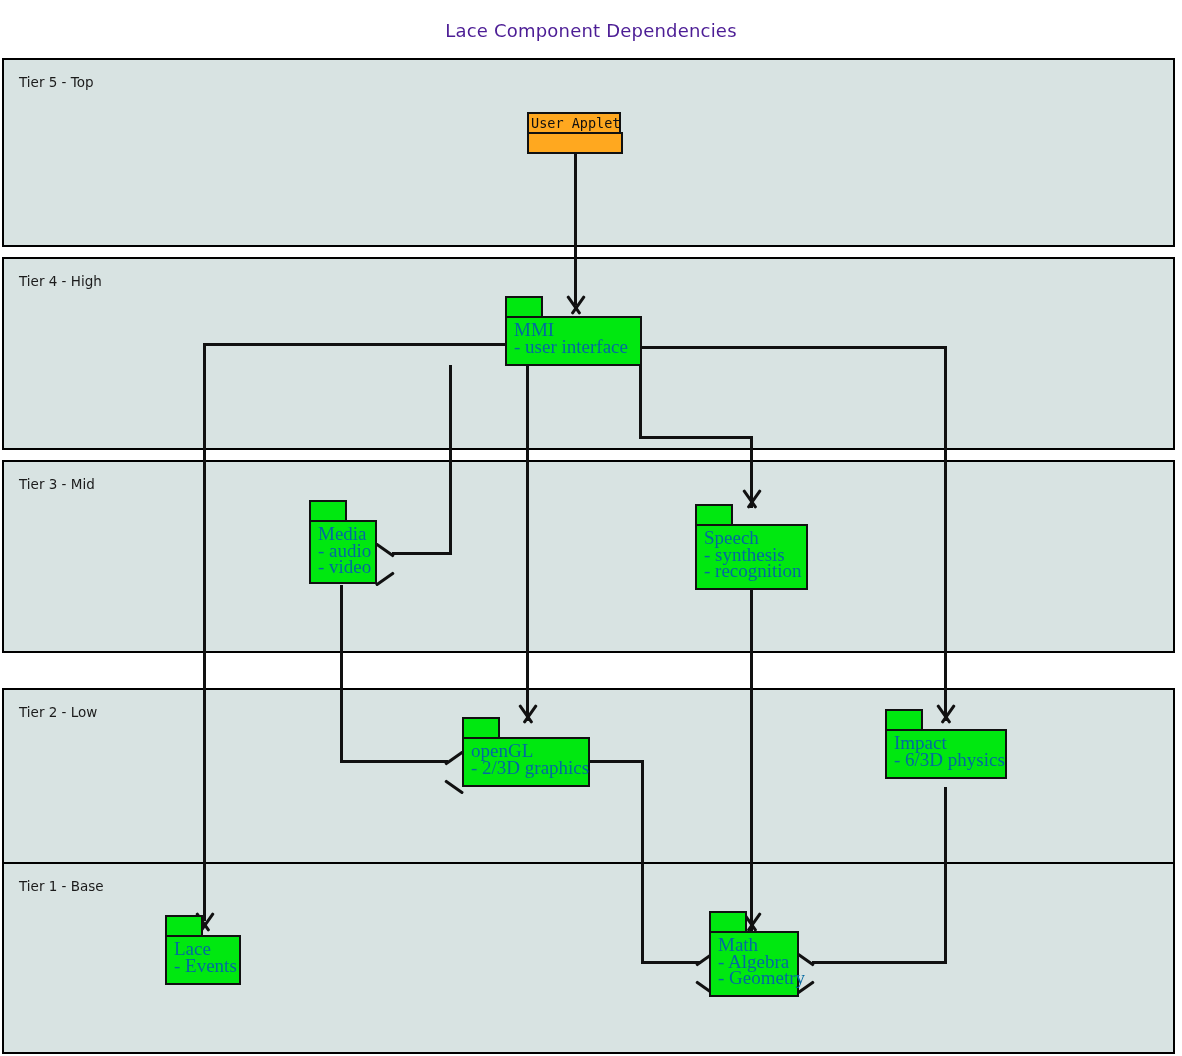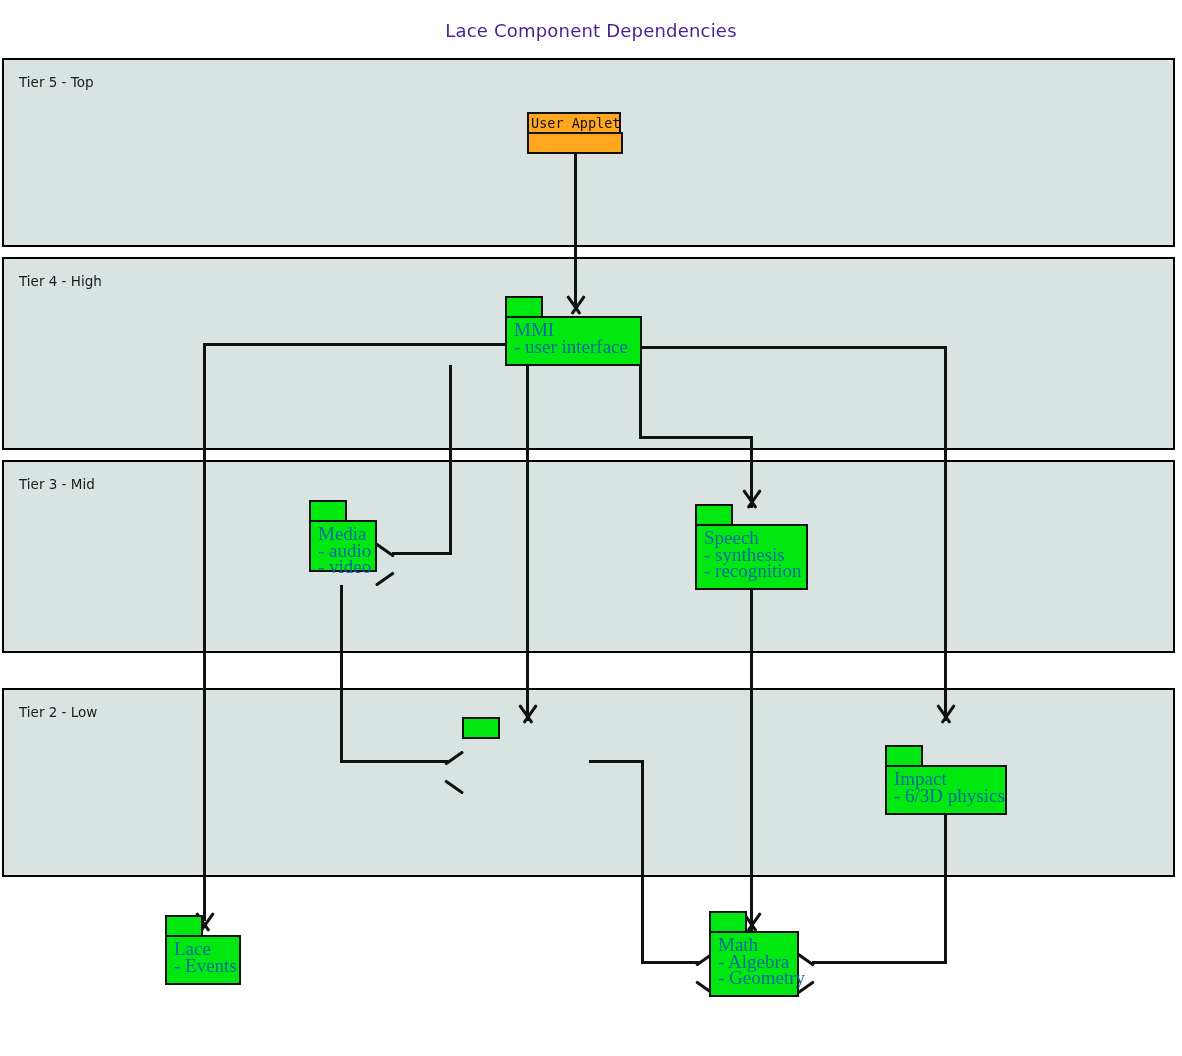--- a/index.html
+++ b/index.html
@@ -140,20 +140,23 @@
   </div>
   <div class="tier" style="top:257px;height:193px;text-align:center;">
     <span class="tier-label">Tier 4 - High</span>
   </div>
   <div class="tier" style="top:460px;height:193px;">
     <span class="tier-label">Tier 3 - Mid</span>
   </div>
   <div class="tier" style="top:688px;height:189px;">
     <span class="tier-label">Tier 2 - Low</span>
   </div>
+  <div class="tier" style="top:862px;height:192px;">
+    <span class="tier-label">Tier 1 - Base</span>
+  </div>
 
 
   <div class="conn v" style="left:574px;top:153px;height:152px;"></div>
   <div class="vhead" style="left:566px;top:296px;width:20px;height:24px;">
     <i style="left:0;top:0;transform:rotate(-35deg);transform-origin:top center;"></i>
     <i style="left:17px;top:0;transform:rotate(35deg);transform-origin:top center;"></i>
   </div>
 
   <div class="conn h" style="left:204px;top:343px;width:372px;"></div>
   <div class="conn v" style="left:203px;top:343px;height:578px;"></div>
@@ -227,41 +230,45 @@
   <div class="pkg" style="left:505px;top:296px;width:137px;height:70px;">
     <div class="tab"></div>
     <div class="body" style="width:137px;height:50px;">
       <div class="line">MMI</div>
       <div class="line">- user interface</div>
     </div>
   </div>
 
   <div class="pkg" style="left:309px;top:500px;width:68px;height:86px;">
     <div class="tab"></div>
-    <div class="body" style="width:68px;height:52px;">
+    <div class="body" style="width:68px;height:64px;">
       <div class="line">Media</div>
       <div class="line">- audio</div>
       <div class="line">- video</div>
     </div>
   </div>
 
   <div class="pkg" style="left:695px;top:504px;width:113px;height:86px;">
     <div class="tab"></div>
     <div class="body" style="width:113px;height:66px;">
       <div class="line">Speech</div>
       <div class="line">- synthesis</div>
       <div class="line">- recognition</div>
     </div>
   </div>
 
   <div class="pkg" style="left:462px;top:717px;width:128px;height:70px;">
     <div class="tab"></div>
-  </div>
-
-  <div class="pkg" style="left:885px;top:745px;width:112px;height:70px;">
+    <div class="body" style="width:128px;height:50px;">
+      <div class="line">openGL</div>
+      <div class="line">- 2/3D graphics</div>
+    </div>
+  </div>
+
+  <div class="pkg" style="left:885px;top:709px;width:112px;height:70px;">
     <div class="tab"></div>
     <div class="body" style="width:122px;height:50px;">
       <div class="line">Impact</div>
       <div class="line">- 6/3D physics</div>
     </div>
   </div>
 
   <div class="pkg" style="left:165px;top:915px;width:76px;height:70px;">
     <div class="tab"></div>
     <div class="body" style="width:76px;height:50px;">

